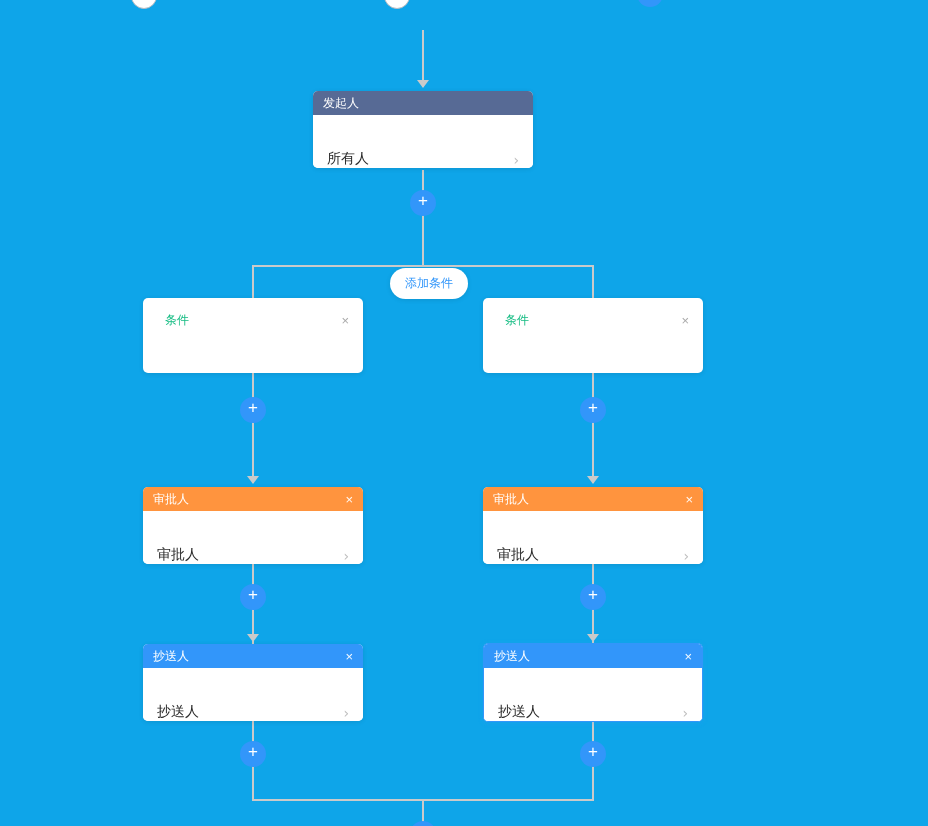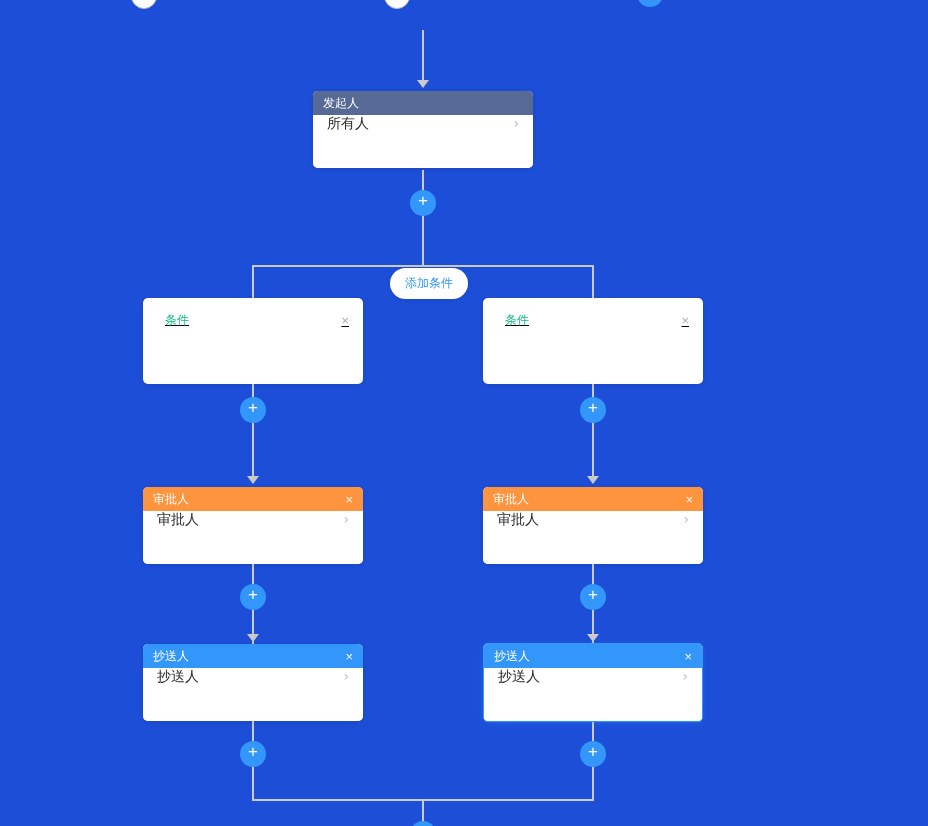--- a/index.html
+++ b/index.html
@@ -13,21 +13,21 @@
     overflow: hidden;
     font-family: "Liberation Sans", "DejaVu Sans", sans-serif;
     position: relative;
   }
 
   #canvas {
     position: absolute;
     left: 0; top: 0;
     width: 928px;
     height: 826px;
-    background: #1d4ed8;
+    background: #0ea5e9;
   }
 
   
   .vline {
     position: absolute;
     width: 2px;
     background: #cacaca;
   }
   .hline {
     position: absolute;
@@ -128,45 +128,44 @@
     font-size: 13px;
     line-height: 1;
     color: #ffffff;
     opacity: 0.95;
     cursor: pointer;
   }
 
   .node-body {
     height: 53px;
     display: flex;
-    align-items: flex-start;
+    align-items: flex-end;
     justify-content: space-between;
     padding: 0 14px;
     font-size: 14px;
     color: #2b2b2b;
     background: #ffffff;
   }
   .chevron {
     color: #bfbfbf;
     font-size: 14px;
     font-family: "DejaVu Sans", sans-serif;
   }
 
   
   .cond-node {
     position: absolute;
     width: 220px;
-    height: 86px;
+    height: 75px;
     background: #ffffff;
     border-radius: 5px;
     box-shadow: 0 1px 5px 0 rgba(0,0,0,0.10);
     cursor: pointer;
     z-index: 4;
     box-sizing: border-box;
-    text-decoration: underline;
   }
   .cond-head {
     display: flex;
     align-items: center;
     justify-content: space-between;
     padding: 14px 14px 0 22px;
   }
   .cond-title {
     font-size: 12px;
     color: #15bc83;

